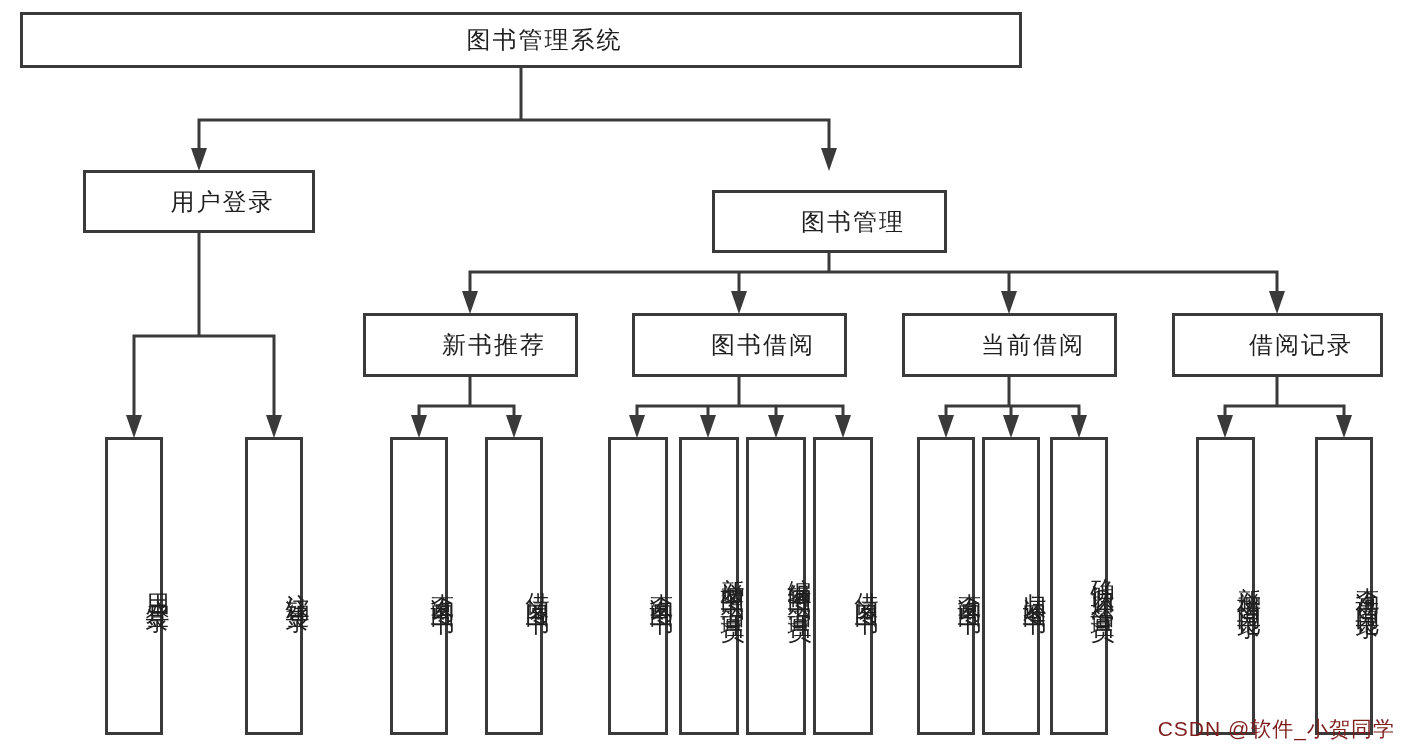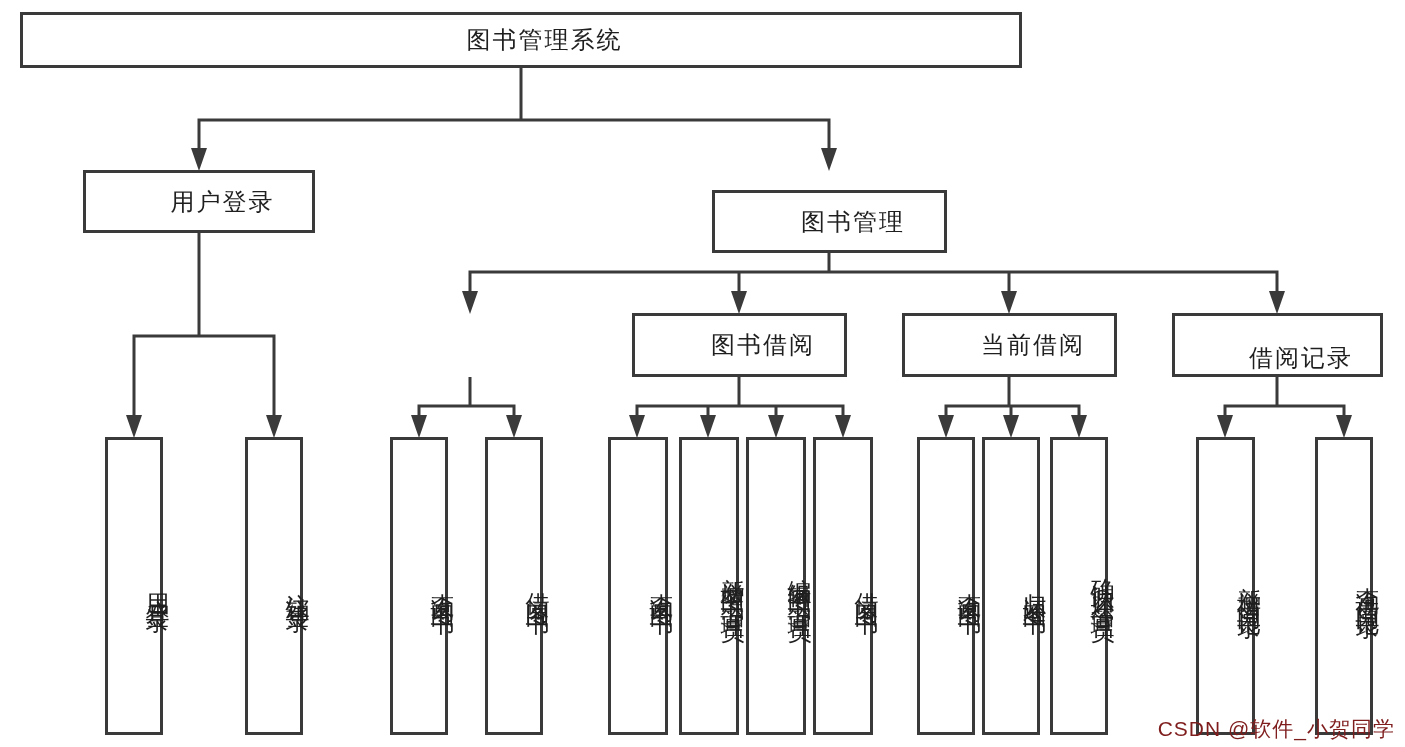--- a/index.html
+++ b/index.html
@@ -98,27 +98,30 @@
     <span>图书管理系统</span>
   </div>
 
   <div class="node" style="left:83px; top:170px; width:232px; height:63px;">
     <span>用户登录</span>
   </div>
   <div class="node" style="left:712px; top:170px; width:235px; height:63px;margin-top:20px;">
     <span>图书管理</span>
   </div>
 
+  <div class="node" style="left:363px; top:313px; width:215px; height:64px;">
+    <span>新书推荐</span>
+  </div>
   <div class="node" style="left:902px; top:313px; width:215px; height:64px;">
     <span>当前借阅</span>
   </div>
   <div class="node" style="left:632px; top:313px; width:215px; height:64px;">
     <span>图书借阅</span>
   </div>
-  <div class="node" style="left:1172px; top:313px; width:211px; height:64px;align-items:flex-end;">
+  <div class="node" style="left:1172px; top:313px; width:211px; height:64px;">
     <span>借阅记录</span>
   </div>
 
   <div class="node leaf" style="left:105px; top:437px; width:58px; height:298px;">
     <span>用户登录</span>
   </div>
   <div class="node leaf" style="left:245px; top:437px; width:58px; height:298px;">
     <span>注销登录</span>
   </div>
 

